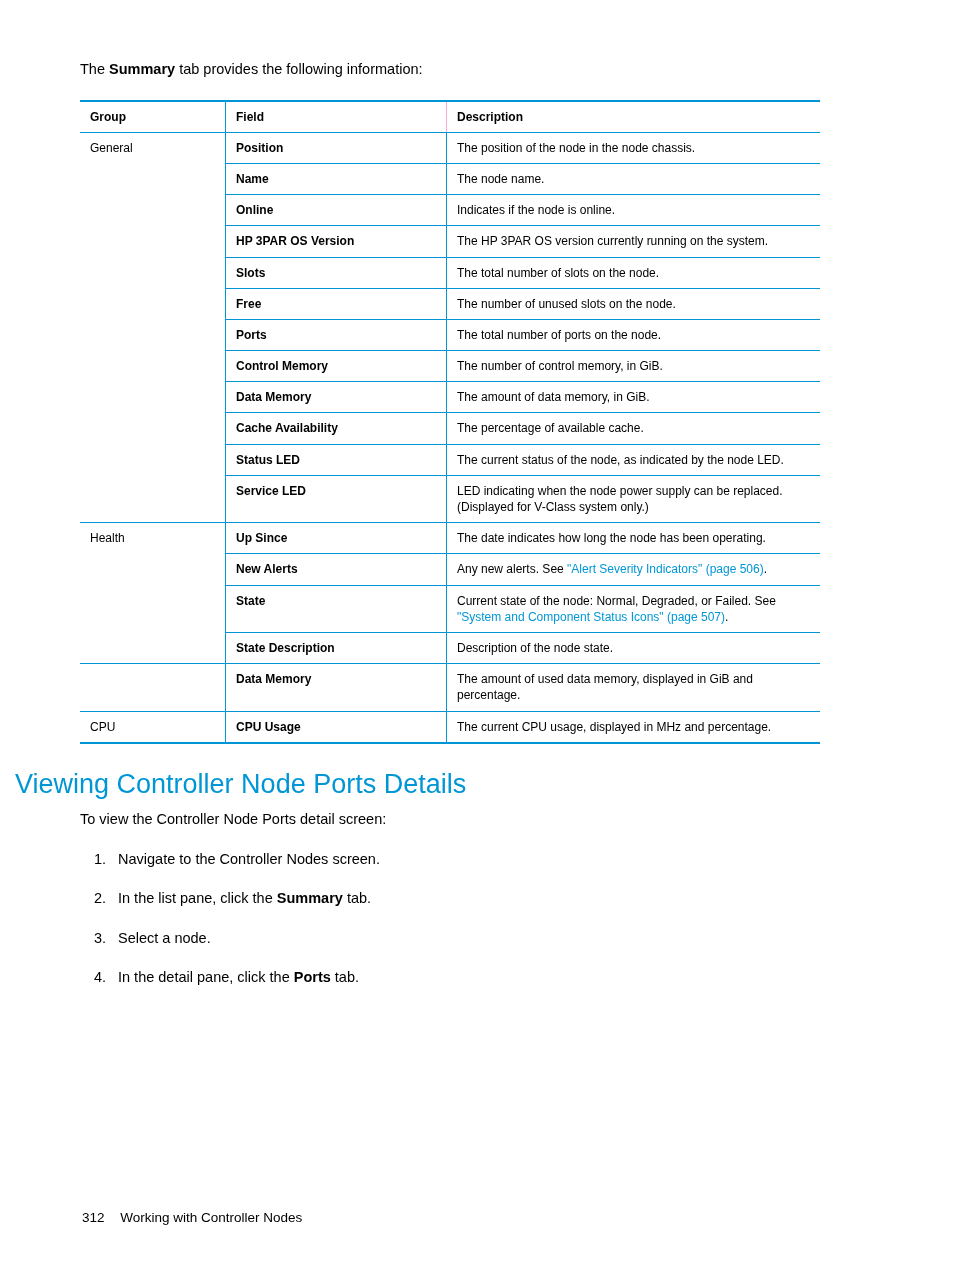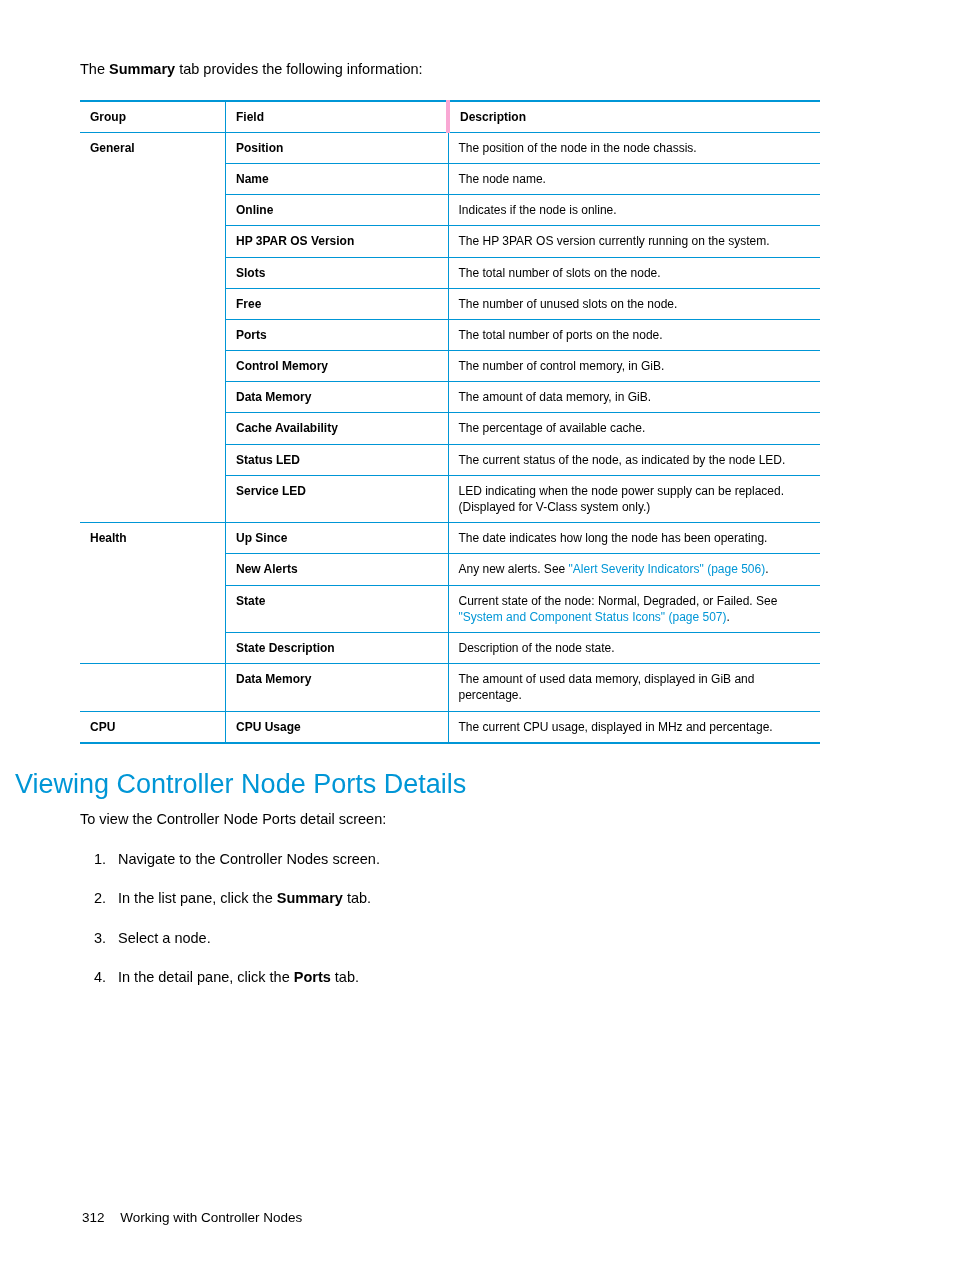--- a/index.html
+++ b/index.html
@@ -30,21 +30,21 @@
     text-align: left;
     padding: 7px 10px;
     vertical-align: top;
     font-size: 12px;
   }
   th {
     font-weight: bold;
     border-bottom: 1px solid #0096d6;
   }
   td.group {
-    font-weight: bold;
+    font-weight: normal;
     width: 125px;
   }
   td.field {
     font-weight: bold;
     width: 200px;
     border-left: 1px solid #0096d6;
     border-bottom: 1px solid #0096d6;
   }
   td.desc {
     border-left: 1px solid #0096d6;
@@ -60,21 +60,21 @@
     border-bottom: 1px solid #0096d6;
   }
   tr.last-row td {
     border-bottom: 2px solid #0096d6;
   }
   tr.last-row td.group{
      border-bottom: 2px solid #0096d6;
   }
   th.group-h { width:125px; }
   th.field-h { width:200px; border-left: 1px solid #0096d6;}
-  th.desc-h { border-left: 4px solid #f9a8d4;}
+  th.desc-h { border-left: 1px solid #f9a8d4;}
   .link {
     color: #0096d6;
   }
   h2.section {
     font-weight: normal;
     color: #0096d6;
     font-size: 27px;
     margin: 22px 0 8px -25px;
   }
   .body-text {

